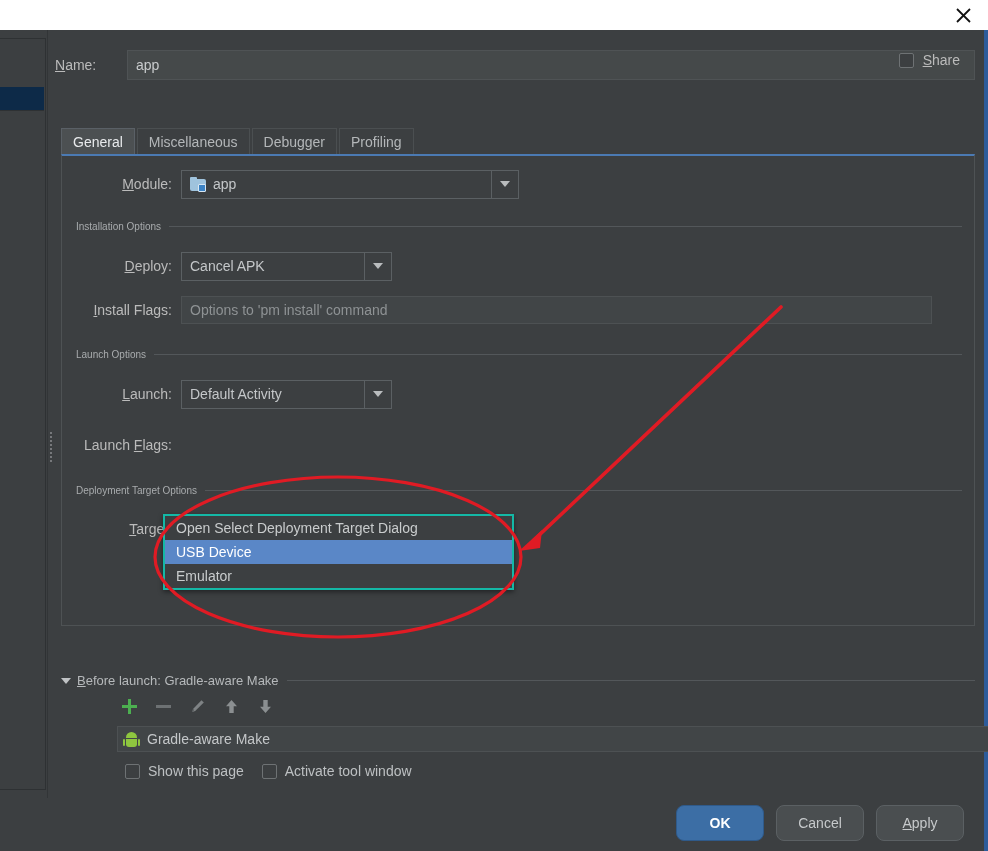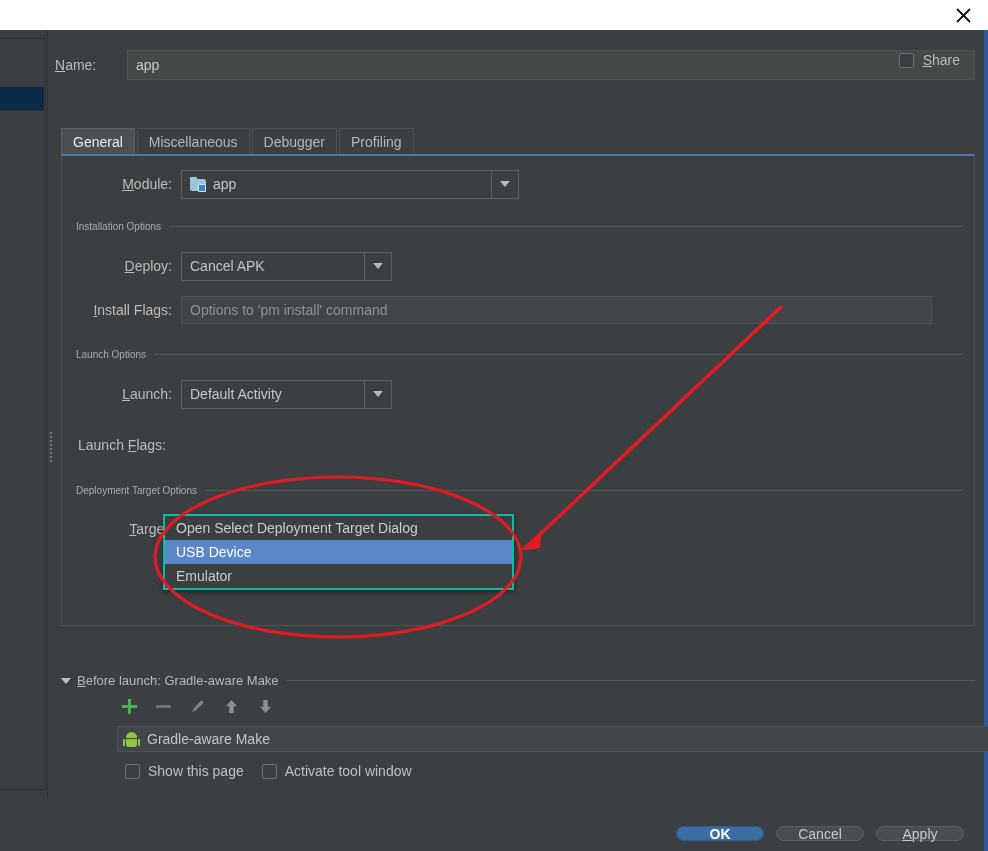--- a/index.html
+++ b/index.html
@@ -359,21 +359,21 @@
   .chkwrap { display:flex; align-items:center; gap:8px; cursor:pointer; }
   .chkwrap span { font-size: 14px; color: #bdc0c2; white-space: nowrap; }
 
   
   .footer {
     position: absolute;
     right: 20px; bottom: 10px;
     display: flex; align-items: center; gap: 12px;
   }
   .btn {
-    min-width: 88px; height: 15px;
+    min-width: 88px; height: 36px;
     display: flex; align-items: center; justify-content: center;
     font-size: 14px;
     color: #c6c9cb;
     background: #4a4e50;
     border: 1px solid #5b6063;
     border-radius: 8px;
     cursor: pointer;
     padding: 0 14px;
   }
   .btn.primary {
@@ -492,21 +492,21 @@
           <div class="lbl" style="width:100px;"><u>L</u><span>aunch:</span></div>
           <div class="combo" style="width:211px; margin-left:9px;">
             <div class="val">Default Activity</div>
             <div class="arrowbox">
                 <span class="caret"></span>
               </div>
           </div>
         </div>
 
         <div class="row" style="left:10px; top:275px; width:890px;">
-          <div class="lbl" style="width:100px;text-align:center;"><span>Launch </span><u>F</u><span>lags:</span></div>
+          <div class="lbl" style="width:100px;"><span>Launch </span><u>F</u><span>lags:</span></div>
         </div>
 
         <div class="section" style="left:14px; top:326px;">
           <span class="stitle">Deployment Target Options</span>
           <span class="sline"></span>
         </div>
 
         <div class="row" style="left:10px; top:359px; width:880px;">
           <div class="lbl" style="width:100px;"><u>T</u><span>arget:</span></div>
           <div class="combo focused" style="width:331px; margin-left:9px;">

